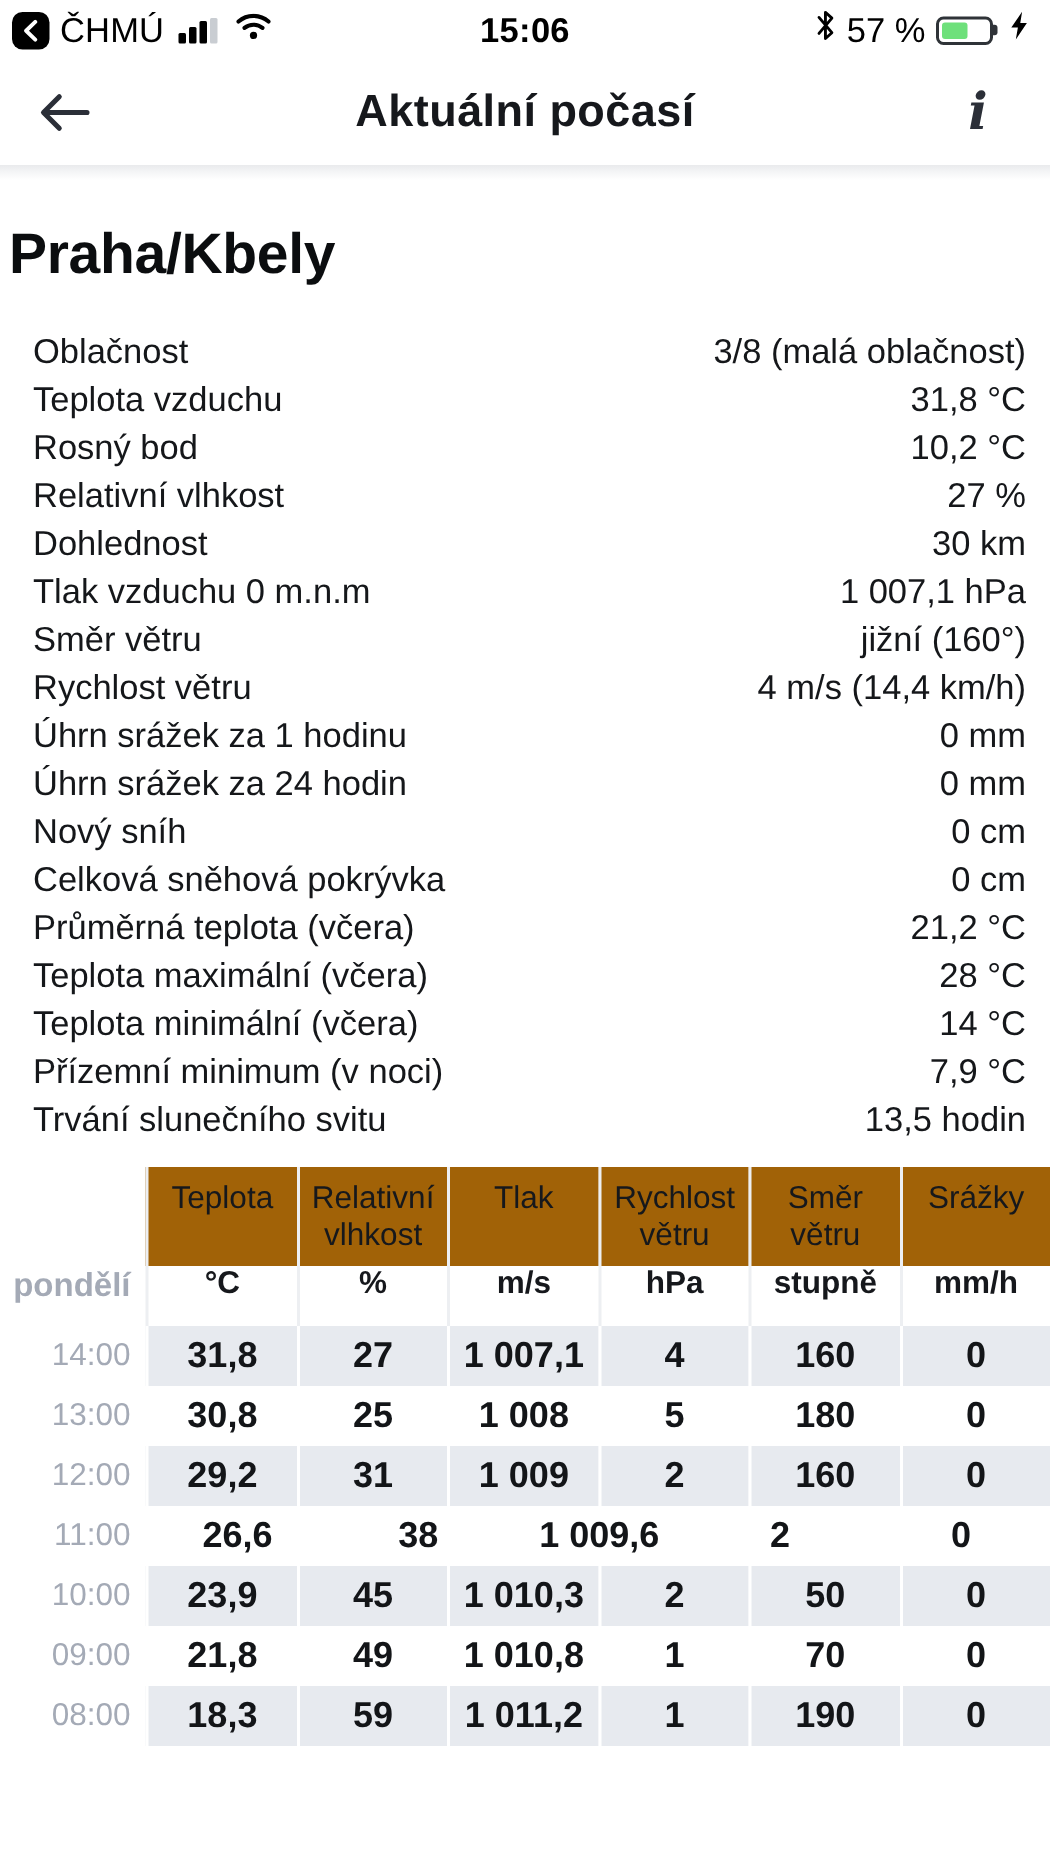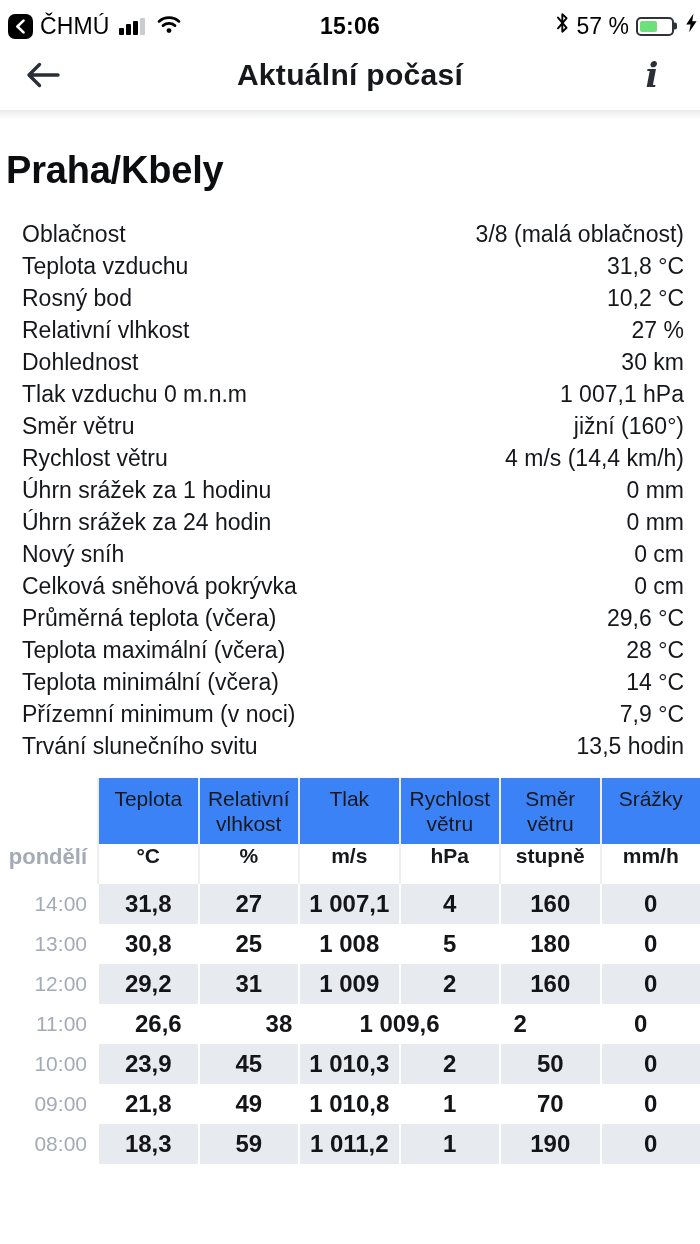--- a/index.html
+++ b/index.html
@@ -14,22 +14,22 @@
     overflow: hidden;
     font-family: "Liberation Sans", "DejaVu Sans", sans-serif;
     color: #111315;
     -webkit-font-smoothing: antialiased;
   }
 
   
   .statusbar {
     height: 40px;
     display: flex;
-    align-items: flex-end;
-    padding: 0 2px 0 8px;
+    align-items: center;
+    padding: 0 14px 0 8px;
     box-sizing: border-box;
     font-size: 22px;
     position: relative;
   }
   .sb-left {
     display: flex;
     align-items: center;
     gap: 7px;
   }
   .back-chip {
@@ -209,21 +209,21 @@
     box-sizing: border-box;
     display: flex;
     align-items: center;
     justify-content: center;
     text-align: center;
     border-left: 2px solid #ffffff;
     padding: 0 2px;
   }
   
   .thead .cell {
-    background: #3b82f6;
+    background: #a16207;
     border-left: 2px solid #edeff2;
     flex-direction: column;
     justify-content: flex-start;
     font-size: 21px;
     color: #16181c;
     line-height: 25px;
     padding-top: 8px;
   }
   .thead { height: 66px; }
   .thead .gutter { align-items: flex-end; }
@@ -355,21 +355,21 @@
     <div class="detail-row">
       <span class="detail-label">Nový sníh</span>
       <span class="detail-value">0 cm</span>
     </div>
     <div class="detail-row">
       <span class="detail-label">Celková sněhová pokrývka</span>
       <span class="detail-value">0 cm</span>
     </div>
     <div class="detail-row">
       <span class="detail-label">Průměrná teplota (včera)</span>
-      <span class="detail-value">29,6 °C</span>
+      <span class="detail-value">21,2 °C</span>
     </div>
     <div class="detail-row">
       <span class="detail-label">Teplota maximální (včera)</span>
       <span class="detail-value">28 °C</span>
     </div>
     <div class="detail-row">
       <span class="detail-label">Teplota minimální (včera)</span>
       <span class="detail-value">14 °C</span>
     </div>
     <div class="detail-row">

